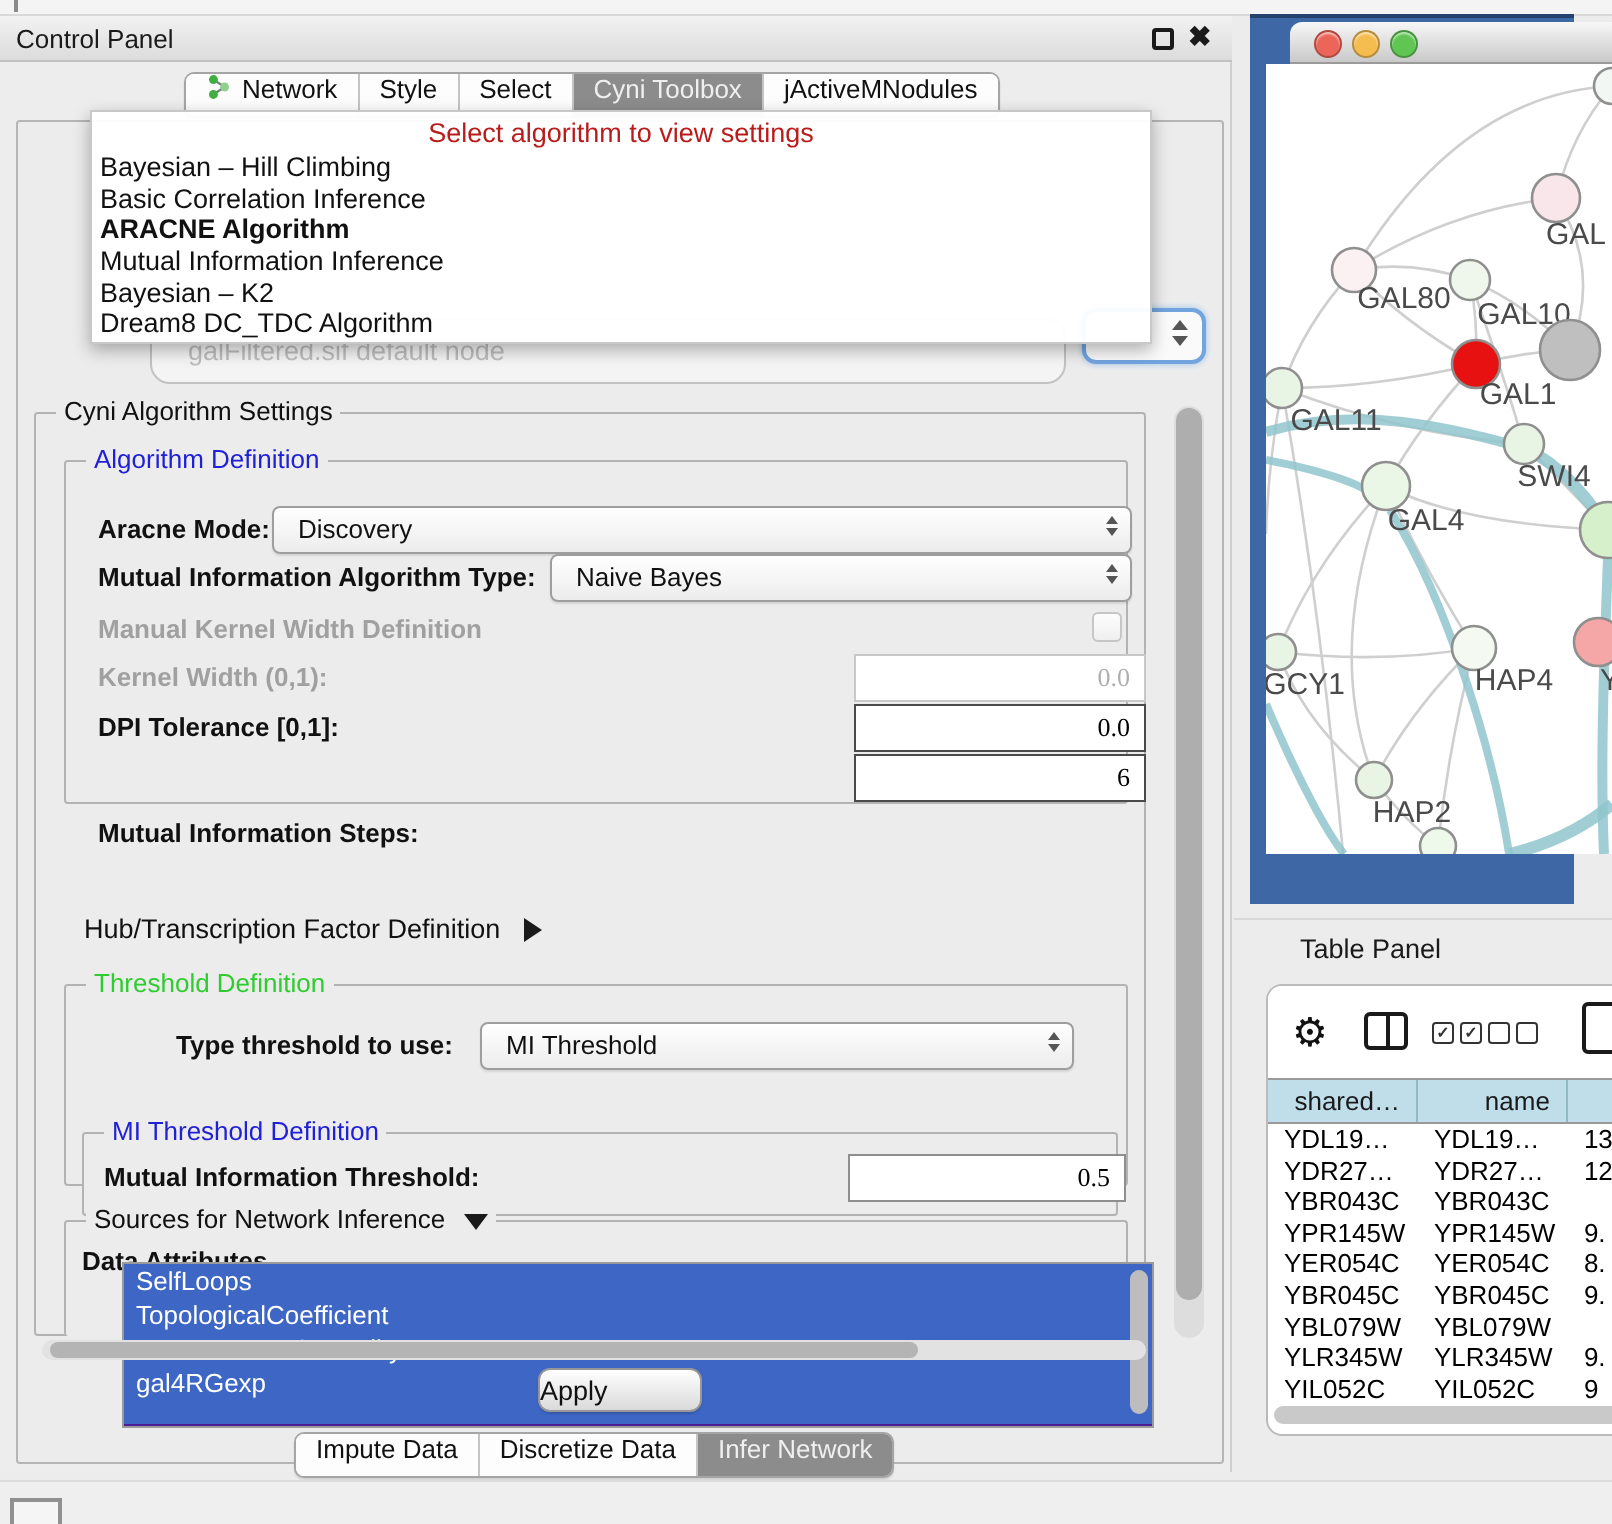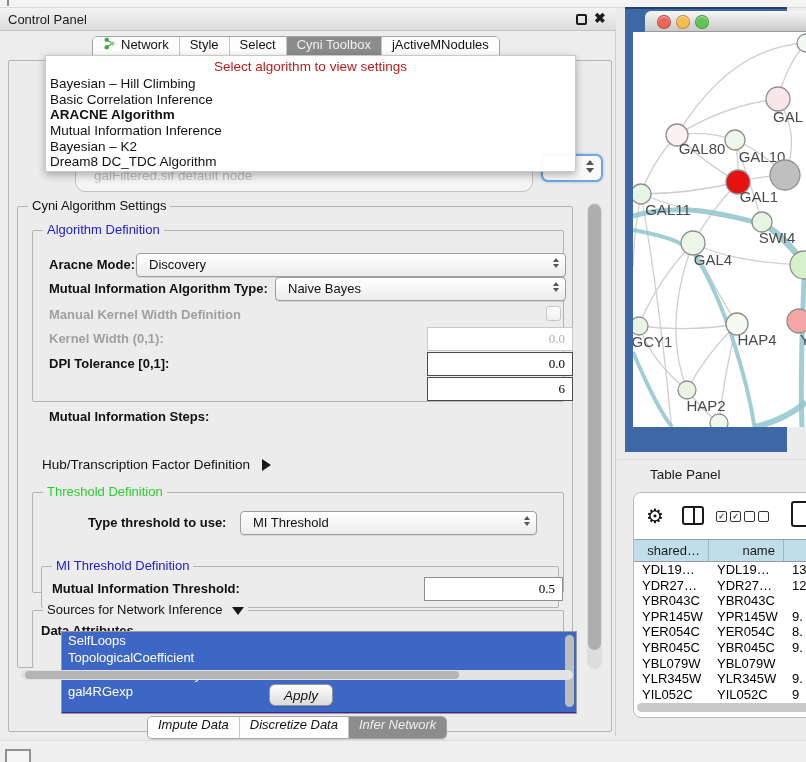--- a/index.html
+++ b/index.html
@@ -71,26 +71,26 @@
   .attr-item{height:17px;line-height:17px;color:#FFF;padding-left:6px;font-size:13px;}
   .attr-filler{height:12px;}
   .attr-vsb{position:absolute;right:2px;top:3px;width:9px;height:72px;background:#BDBDBD;border-radius:5px;}
 
   
   .vsb-track{left:578px;top:142px;width:15px;height:466px;background:#DDDDDD;border-radius:8px;}
   .vsb-thumb{left:579px;top:143px;width:13px;height:446px;background:#AEAEAE;border-radius:7px;}
   .hsb-track{left:12px;top:609px;width:552px;height:10px;background:#E2E2E2;border-radius:6px;}
   .hsb-thumb{left:16px;top:610px;width:434px;height:8px;background:#B4B4B4;border-radius:5px;}
 
-  .apply-btn{left:260px;top:623px;width:64px;height:22px;border:1px solid #979797;border-radius:6px;
-             background:linear-gradient(#FFFFFF,#DADADA);text-align:center;line-height:21px;font-size:13.5px;
-             box-shadow:0 1px 1px rgba(0,0,0,0.15);font-style:italic;}
+  .apply-btn{left:260px;top:623px;width:82px;height:22px;border:1px solid #979797;border-radius:6px;
+             background:linear-gradient(#FFFFFF,#DADADA);text-align:left;line-height:21px;font-size:13.5px;
+             box-shadow:0 1px 1px rgba(0,0,0,0.15);}
 
   .bottom-tabbar{left:138px;top:655px;height:23px;display:flex;border:1px solid #A5A5A5;border-radius:5px;
-                 overflow:hidden;background:#FDFDFD;box-shadow:0 1px 1px rgba(0,0,0,0.12);font-style:italic;}
+                 overflow:hidden;background:#FDFDFD;box-shadow:0 1px 1px rgba(0,0,0,0.12);}
 
   
   .net-window{left:625px;top:7px;width:162px;height:445px;background:#3E67A5;border-top:2px solid #24406D;}
   .net-titlebar{left:20px;top:2px;width:161px;height:21px;background:linear-gradient(#F7F7F7,#C9C9C9);
                 border-radius:6px 0 0 0;border-bottom:1px solid #9A9A9A;}
   .tl{position:absolute;top:4px;width:12px;height:12px;border-radius:50%;box-shadow:inset 0 1px 1px rgba(255,255,255,0.6);}
   .net-canvas{left:8px;top:23px;width:173px;height:395px;background:#FFF;overflow:hidden;}
 
   
   .tp-strip{left:617px;top:459px;width:189px;height:29px;background:#ECECEC;border-top:1px solid #D8D8D8;}

